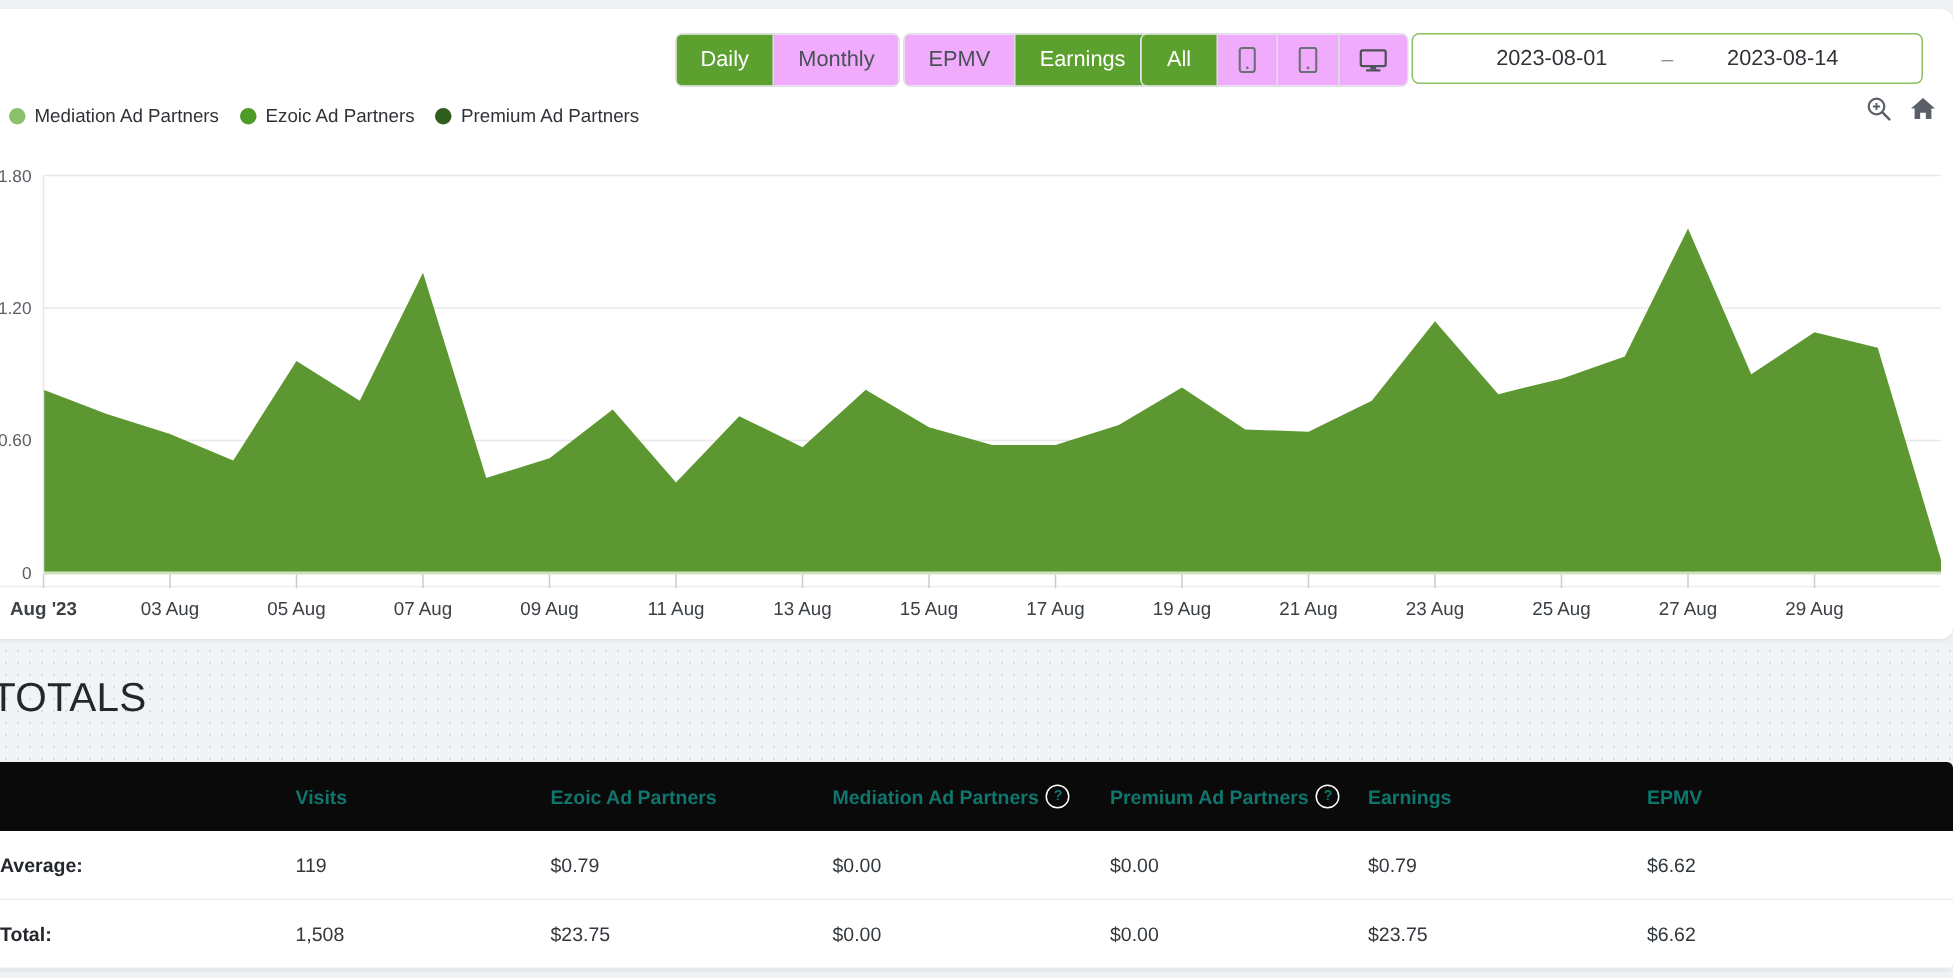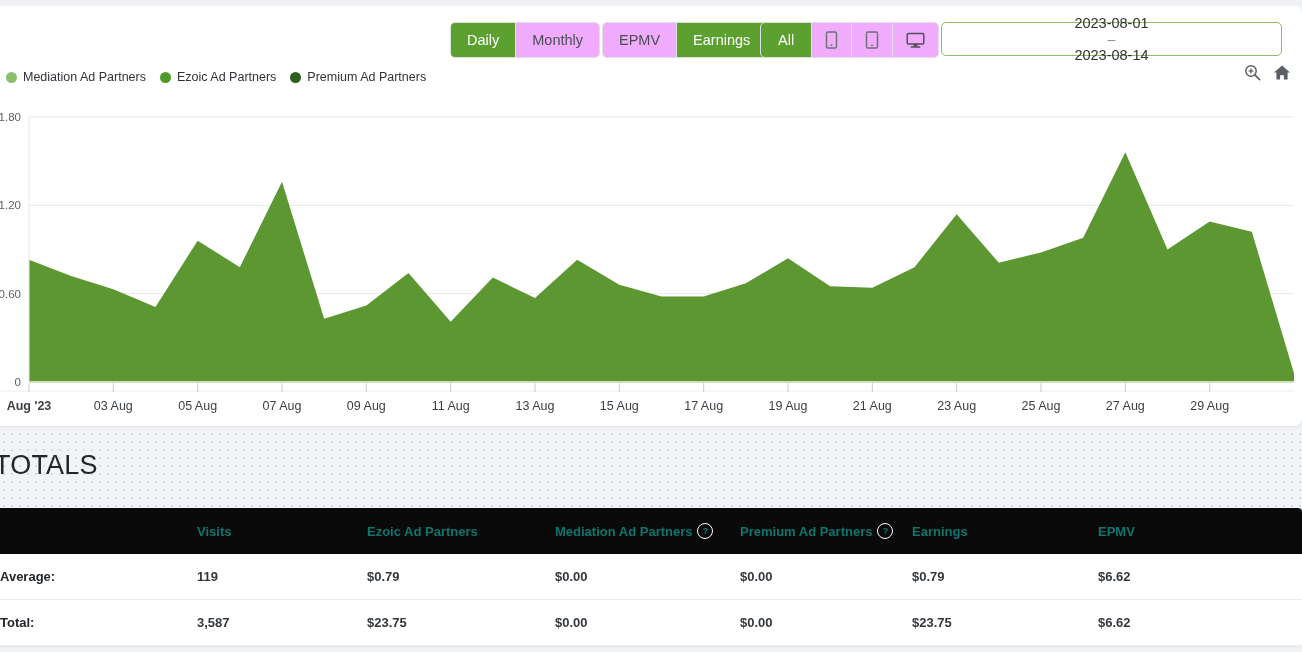--- a/index.html
+++ b/index.html
@@ -47,21 +47,21 @@
   .g3{left:768px;}
   .g3 .btn{padding:0 13px;}
   .g3 .btn.active{padding:16px 17px;text-align:right;}
 
   .devicon{display:block;}
 
   .daterange{
     position:absolute;left:949px;top:0;width:341px;height:34px;
     border:1px solid #8cc063;border-radius:5px;background:#fff;
     display:flex;align-items:center;justify-content:center;
-    box-sizing:border-box;cursor:pointer;flex-direction:column;
+    box-sizing:border-box;cursor:pointer;
   }
   .daterange .d{font-size:14.5px;color:#2f3337;}
   .daterange .sep{margin:0 36px;color:#8b9096;font-size:14px;}
 
   
   .legend{position:absolute;left:14px;top:64px;display:flex;align-items:center;gap:14px;}
   .lg{display:flex;align-items:center;gap:6px;cursor:pointer;}
   .lg .sw{width:11px;height:11px;border-radius:50%;display:inline-block;}
   .lg .tx{font-size:12.5px;color:#2f3337;}
 
@@ -78,21 +78,21 @@
     position:absolute;left:-6px;top:450px;
     font-size:27px;color:#23272b;letter-spacing:.2px;font-weight:400;
   }
 
   
   .tbl{position:absolute;left:-8px;top:508px;width:1310px;background:#fff;
        border-radius:4px;overflow:hidden;box-shadow:0 1px 2px rgba(0,0,0,.05);}
   .thead{display:flex;background:#0a0a0a;height:46px;align-items:center;}
   .thead .th{font-size:13px;color:#0f766e;font-weight:600;display:flex;align-items:center;gap:5px;}
   .row{display:flex;height:45px;align-items:center;border-bottom:1px solid #e9ebee;background:#fff;}
-  .row .td{font-size:13px;color:#33383d;font-weight:700;}
+  .row .td{font-size:13px;color:#33383d;font-weight:400;}
   .row .td.lbl{font-weight:700;color:#23272b;}
   .qmark{
     display:inline-flex;align-items:center;justify-content:center;
     width:14px;height:14px;border:1px solid #fff;border-radius:50%;
     font-size:9.5px;line-height:1;font-weight:700;cursor:pointer;
   }
   
   .c0{width:205px;padding-left:8px;box-sizing:border-box;}
   .c1{width:170px;}
   .c2{width:188px;}
@@ -254,21 +254,21 @@
       <div class="td c1">119</div>
       <div class="td c2">$0.79</div>
       <div class="td c3">$0.00</div>
       <div class="td c4">$0.00</div>
       <div class="td c5">$0.79</div>
       <div class="td c6">$6.62</div>
     </div>
 
     <div class="row">
       <div class="td lbl c0">Total:</div>
-      <div class="td c1">3,587</div>
+      <div class="td c1">1,508</div>
       <div class="td c2">$23.75</div>
       <div class="td c3">$0.00</div>
       <div class="td c4">$0.00</div>
       <div class="td c5">$23.75</div>
       <div class="td c6">$6.62</div>
     </div>
   </div>
 
 </div>
 

